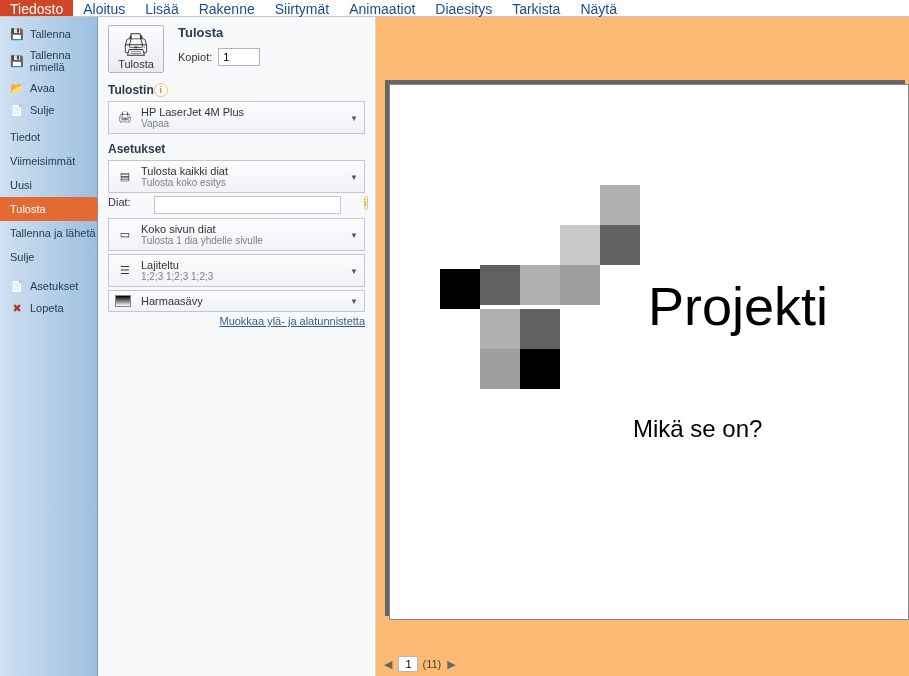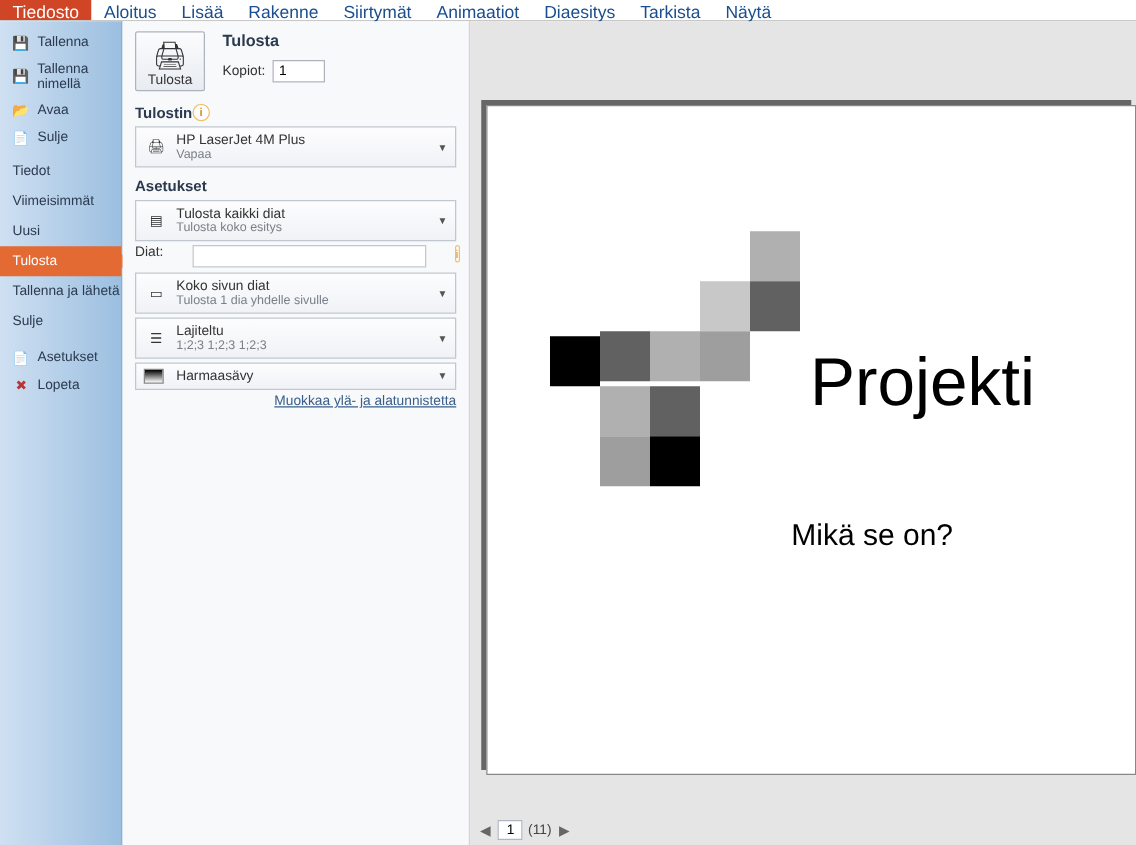--- a/index.html
+++ b/index.html
@@ -37,21 +37,21 @@
   .dropdown .dd-icon { position:absolute; left:6px; top:50%; transform:translateY(-50%); width:20px; height:20px; display:flex; align-items:center; justify-content:center;}
   .dropdown .dd-caret { position:absolute; right:6px; top:50%; transform:translateY(-50%); font-size:8px; color:#555;}
   .dd-line1 { font-size:11px; color:#333;}
   .dd-line2 { font-size:10px; color:#7a7f88;}
 
   .link-right { text-align:right; color:#385d8a; text-decoration:underline; font-size:11px; margin:2px 0 6px 0; cursor:pointer;}
   .field-row { display:flex; align-items:flex-start; gap:23px; margin-bottom:4px;}
   .field-row input { flex:1; height:18px; border:1px solid #c1c7d0; padding:0 4px;}
 
   
-  .preview-area { flex:1; background:#e5e5e5; position:relative; }
+  .preview-area { flex:1; background:#fdba74; position:relative; }
   .slide-shadow { position:absolute; left:13px; top:67px; right:0; bottom:56px; background:#fff; border:1px solid #888; box-shadow: -4px -4px 0 0 #666; }
   .slide-content { width:100%; height:100%; position:relative; }
   .pix-art { position:absolute; left:50px; top:100px; }
   .pix { position:absolute; width:40px; height:40px; }
   .project-title { position:absolute; left:258px; top:190px; font-family: Arial, sans-serif; font-size:54px; color:#000; }
   .project-sub { position:absolute; left:243px; top:330px; font-family: Arial, sans-serif; font-size:24px; color:#000; }
 
   .pager { position:absolute; left:6px; bottom:4px; display:flex; align-items:center; gap:4px; font-size:11px; color:#444;}
   .pager .btn { cursor:pointer; padding:0 2px; color:#666; }
   .pager input { width:20px; height:16px; border:1px solid #b0b7c2; text-align:center; font-size:11px;}

